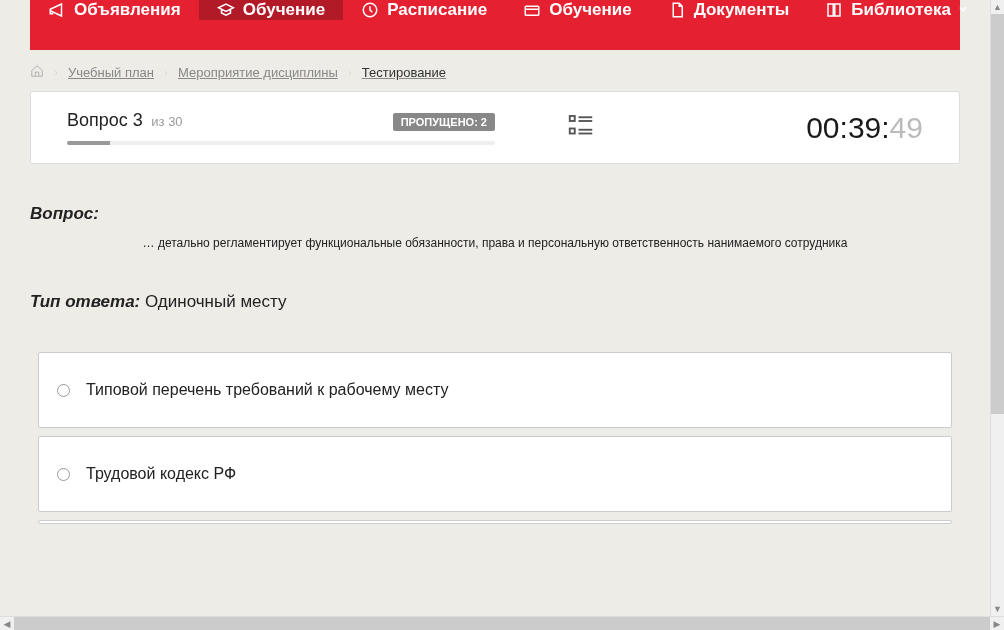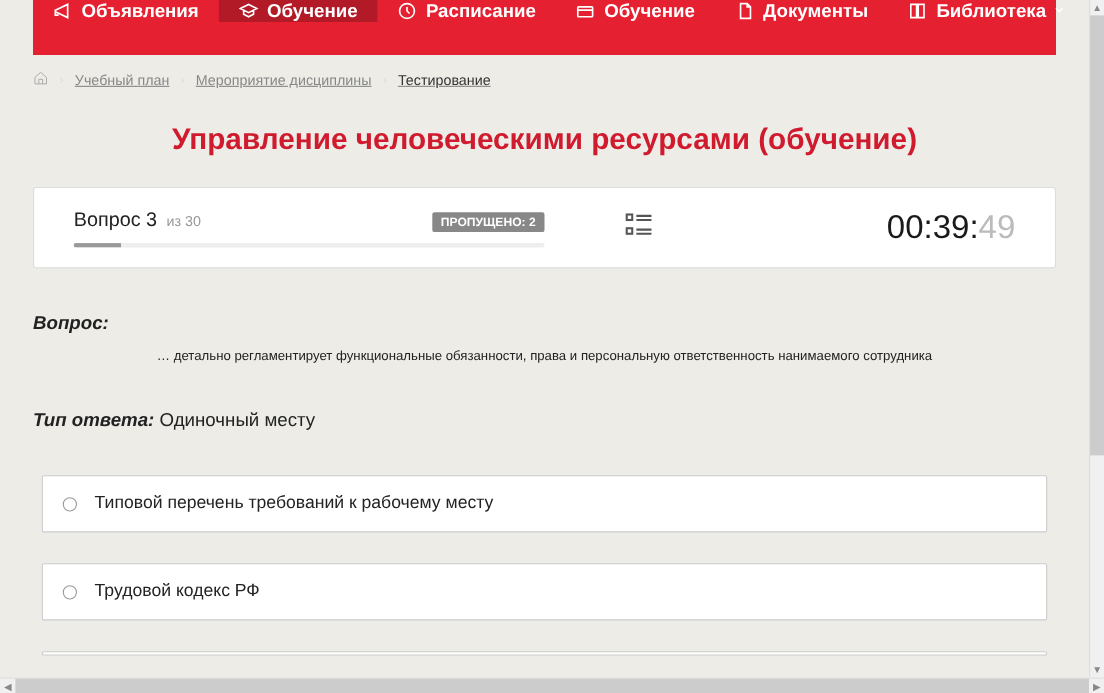--- a/index.html
+++ b/index.html
@@ -190,22 +190,22 @@
     .answer-type-label {
       font-weight: bold;
       font-style: italic;
     }
     .answers-container {
       padding: 0 8px;
     }
     .answer-option {
       border: 1px solid #ccc;
       background: #fff;
-      padding: 16px 18px;
-      margin-bottom: 28px;
+      padding: 28px 18px;
+      margin-bottom: 8px;
       display: flex;
       align-items: center;
       cursor: pointer;
       border-radius: 2px;
     }
     .answer-radio {
       width: 13px;
       height: 13px;
       border: 1px solid #999;
       border-radius: 50%;
@@ -372,21 +372,20 @@
       </span>
       <span class="breadcrumb-item">Мероприятие дисциплины</span>
       <span class="breadcrumb-sep">
         <svg viewBox="0 0 24 24">
             <path d="M9 6l6 6-6 6"></path>
           </svg>
       </span>
       <span class="breadcrumb-item current">Тестирование</span>
     </div>
 
-    <h1 class="page-title">Управление человеческими ресурсами (обучение)</h1>
 
     <div class="content-wrapper">
       <div class="status-panel">
         <div class="status-left">
           <div class="question-head">
             <div>
               <span class="question-number"><span>Вопрос</span> <span>3</span></span>
               <span class="question-total"><span>из</span> <span>30</span></span>
             </div>
             <span class="skipped-badge">ПРОПУЩЕНО: 2</span>

